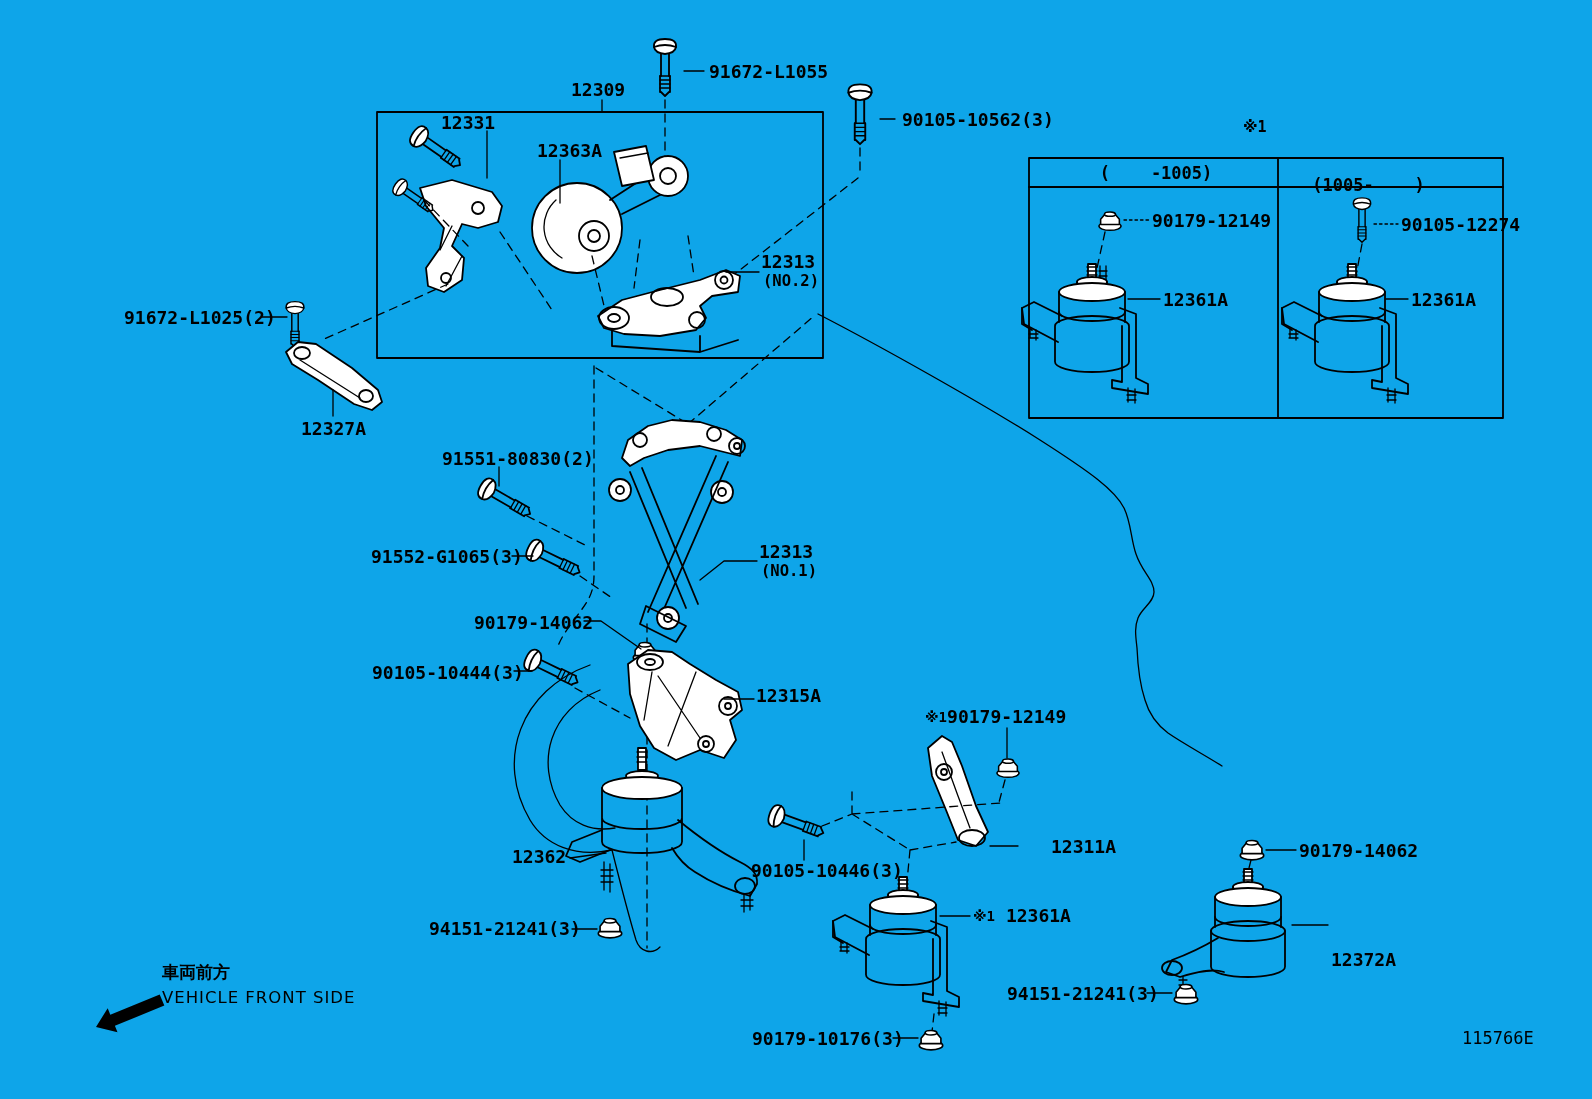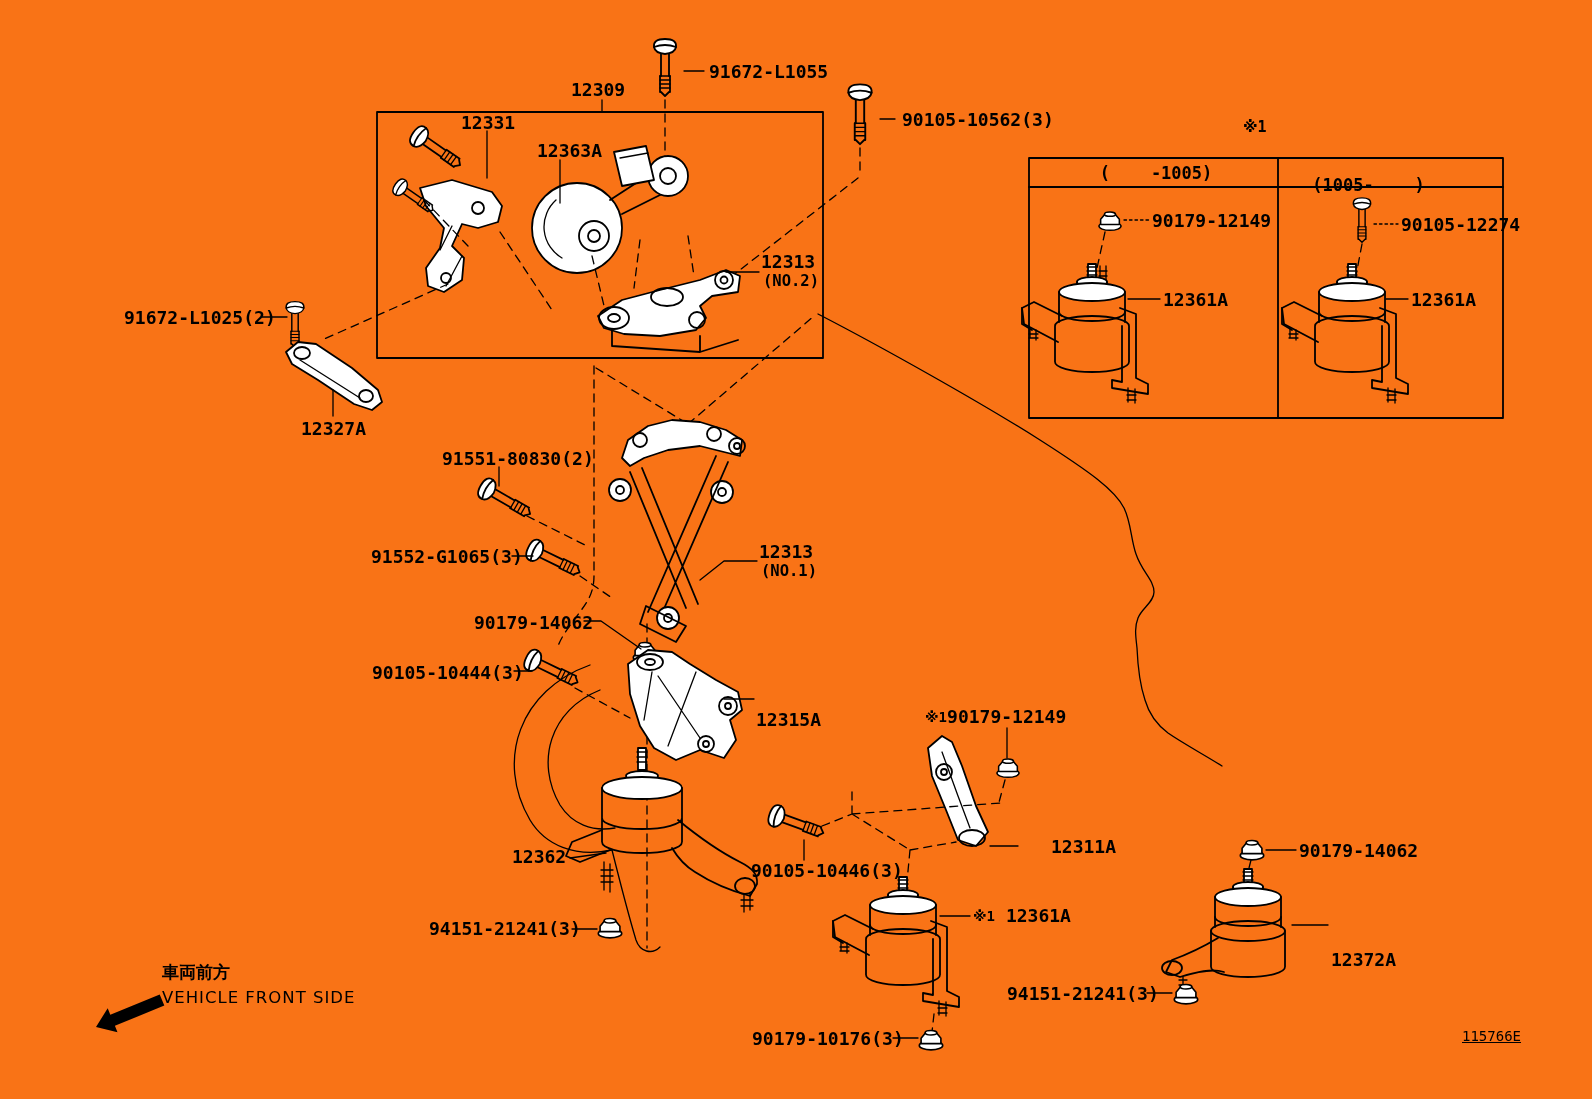--- a/index.html
+++ b/index.html
@@ -1,33 +1,33 @@
 <!DOCTYPE html>
 <html><head>
 <meta charset="utf-8">
 <style>
   html,body{margin:0;padding:0;background:#fff;}
-  #canvas{position:relative;width:1592px;height:1099px;background:#f97316;overflow:hidden;
+  #canvas{position:relative;width:1592px;height:1099px;background:#0ea5e9;overflow:hidden;
           font-family:"DejaVu Sans Mono","DejaVu Sans",monospace;color:#000;}
   #art{position:absolute;left:0;top:0;}
   .ln{stroke:#000;stroke-width:1.8;fill:none;stroke-linecap:round;stroke-linejoin:round;}
   .thin{stroke-width:1.3;}
   .dash{stroke-dasharray:8 6;}
   .dot{stroke-dasharray:2.5 3;}
   .wfill{fill:#fff;}
   .callout{position:absolute;font-size:18px;font-weight:bold;white-space:pre;line-height:1.15;}
   .callout .sub{display:block;font-size:15.5px;font-weight:bold;padding-left:2px;}
   .callout .mark{font-size:14px;font-weight:bold;vertical-align:1px;}
   .hdr{position:absolute;font-size:17px;font-weight:bold;text-align:center;white-space:pre;}
   .note{position:absolute;font-size:15px;font-weight:bold;}
   .footer-jp{position:absolute;left:162px;top:961px;font-size:17px;font-weight:bold;
              font-family:"DejaVu Sans",sans-serif;text-align:right;}
   .footer-en{position:absolute;left:162px;top:988px;font-size:16.5px;letter-spacing:1px;
              font-family:"DejaVu Sans",sans-serif;}
-  .code{position:absolute;left:1462px;top:1028px;font-size:14px;font-family:"DejaVu Sans Mono",monospace;text-decoration:underline;}
+  .code{position:absolute;left:1462px;top:1028px;font-size:17px;font-family:"DejaVu Sans Mono",monospace;}
 </style>
 </head>
 <body>
 
 <div id="canvas">
 
 <svg id="art" width="1592" height="1099" viewBox="0 0 1592 1099">
   <defs>
     <g id="bolt">
       <path class="ln wfill" d="M-11,-5 Q-12,-13 0,-13 Q12,-13 11,-5 Q10,1 0,2 Q-10,1 -11,-5 Z"></path>
@@ -267,32 +267,32 @@
     <path class="ln thin" d="M1266,850 H1296"></path>
     <path class="ln thin" d="M1292,925 H1328"></path>
     <path class="ln thin" d="M1147,993 H1172"></path>
   </g>
 
   <path fill="#000" d="M96,1027 L117.5,1032.2 L114.9,1025.8 L164.3,1005.6 L159.7,994.4 L110.3,1014.7 L107.7,1008.2 Z"></path>
 </svg>
 
 <div class="callout" style="left:709px;top:62px;"><span>91672-L1055</span></div>
 <div class="callout" style="left:571px;top:80px;"><span>12309</span></div>
-<div class="callout" style="left:461px;top:113px;"><span>12331</span></div>
+<div class="callout" style="left:441px;top:113px;"><span>12331</span></div>
 <div class="callout" style="left:537px;top:141px;"><span>12363A</span></div>
 <div class="callout" style="left:902px;top:110px;"><span>90105-10562(3)</span></div>
 <div class="callout" style="left:761px;top:252px;"><span>12313</span><span class="sub">(NO.2)</span></div>
 <div class="callout" style="left:124px;top:308px;"><span>91672-L1025(2)</span></div>
 <div class="callout" style="left:301px;top:419px;"><span>12327A</span></div>
 <div class="callout" style="left:442px;top:449px;text-align:right;"><span>91551-80830(2)</span></div>
 <div class="callout" style="left:371px;top:547px;"><span>91552-G1065(3)</span></div>
 <div class="callout" style="left:759px;top:542px;"><span>12313</span><span class="sub">(NO.1)</span></div>
 <div class="callout" style="left:474px;top:613px;"><span>90179-14062</span></div>
 <div class="callout" style="left:372px;top:663px;"><span>90105-10444(3)</span></div>
-<div class="callout" style="left:756px;top:710px;"><span>12315A</span></div>
+<div class="callout" style="left:756px;top:686px;"><span>12315A</span></div>
 <div class="callout" style="left:925px;top:707px;"><span class="mark">※1</span><span>90179-12149</span></div>
 <div class="callout" style="left:1051px;top:837px;"><span>12311A</span></div>
 <div class="callout" style="left:751px;top:861px;"><span>90105-10446(3)</span></div>
 <div class="callout" style="left:512px;top:847px;"><span>12362</span></div>
 <div class="callout" style="left:429px;top:919px;"><span>94151-21241(3)</span></div>
 <div class="callout" style="left:973px;top:906px;"><span class="mark">※1</span><span> </span><span>12361A</span></div>
 <div class="callout" style="left:752px;top:1029px;text-align:right;"><span>90179-10176(3)</span></div>
 <div class="callout" style="left:1299px;top:841px;"><span>90179-14062</span></div>
 <div class="callout" style="left:1331px;top:950px;"><span>12372A</span></div>
 <div class="callout" style="left:1007px;top:984px;"><span>94151-21241(3)</span></div>

